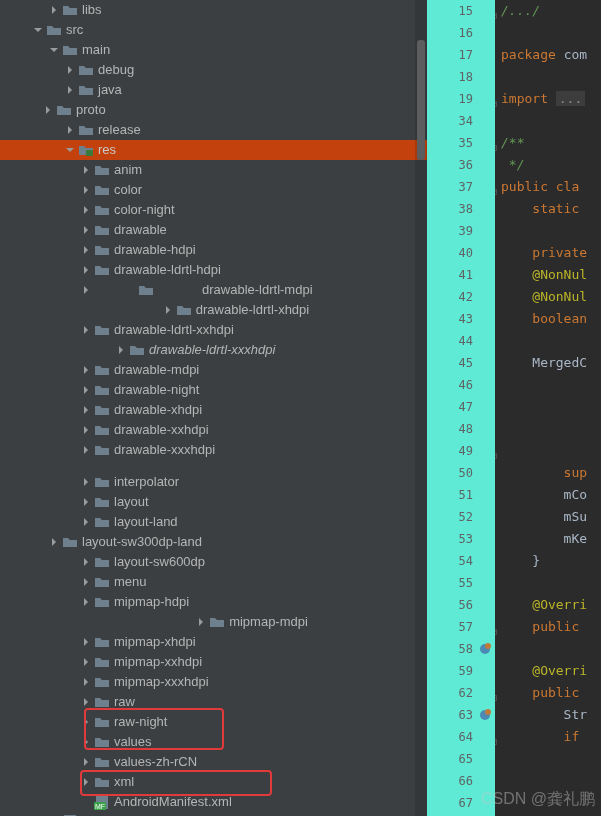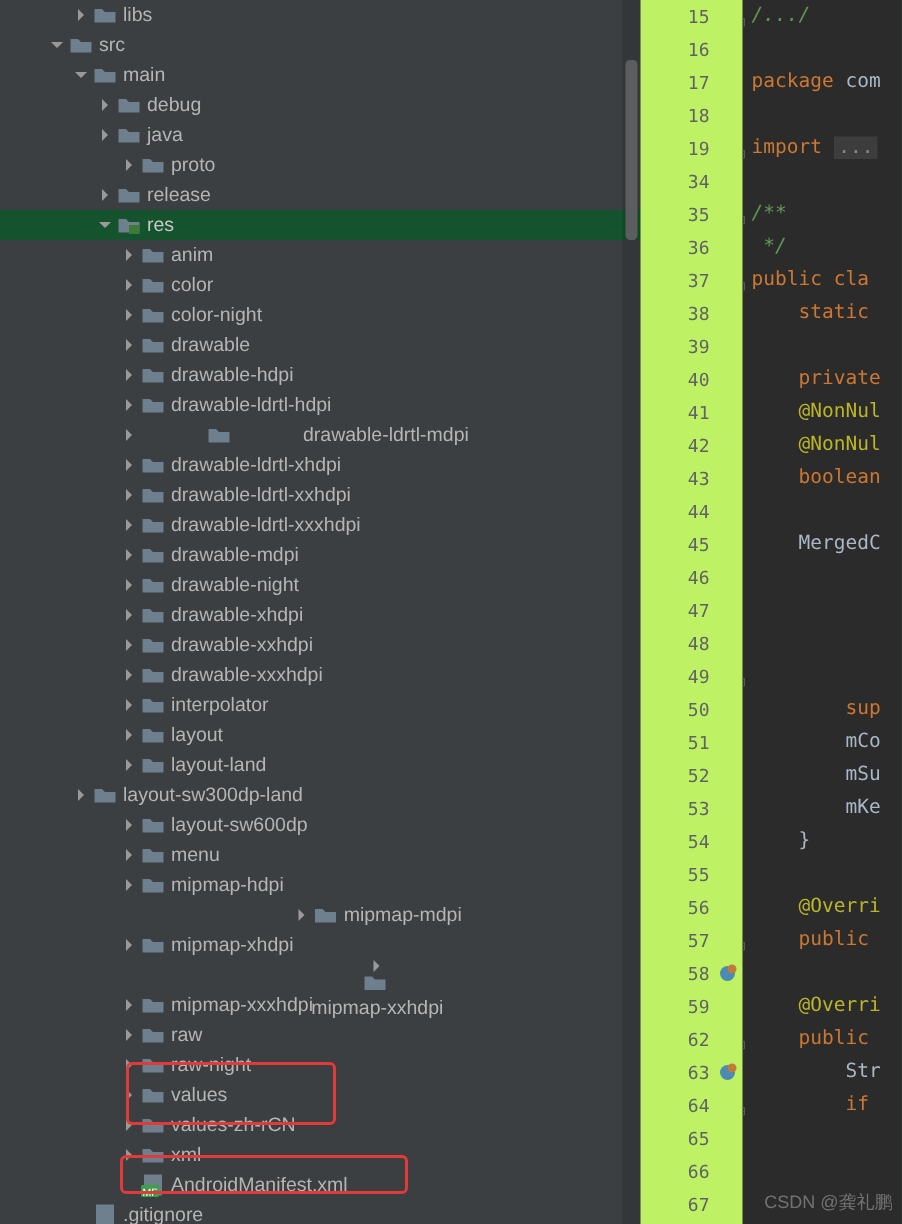--- a/index.html
+++ b/index.html
@@ -22,21 +22,21 @@
 .tree-item {
   display: flex;
   align-items: center;
   height: 20px;
   padding: 0 4px;
   white-space: nowrap;
   color: #b5b5b5;
   cursor: pointer;
 }
 .tree-item.selected {
-  background: #14532d;
+  background: #c2410c;
   color: #c9c9c9;
 }
 .chev {
   width: 12px;
   height: 12px;
   margin-right: 2px;
   display: inline-flex;
   align-items: center;
   justify-content: center;
   color: #9a9a9a;
@@ -55,21 +55,21 @@
   width: 16px;
   height: 16px;
   margin-right: 4px;
   display: inline-flex;
   align-items: center;
   position: relative;
 }
 .tree-item .label { line-height: 20px; }
 .gutter {
   width: 68px;
-  background: #bef264;
+  background: #5eead4;
   color: #606366;
   font-family: Consolas, monospace;
   font-size: 12px;
   text-align: right;
   padding-top: 0;
   position: relative;
 }
 .gutter .ln {
   height: 22px;
   line-height: 22px;
@@ -146,21 +146,21 @@
   top: 40px;
   height: 120px;
   background: #5b5d5f;
   border-radius: 3px;
 }
 .watermark {
   position: absolute;
   right: 6px;
   bottom: 6px;
   color: rgba(200,200,200,0.45);
-  font-size: 12px;
+  font-size: 16px;
   z-index: 10;
 }
 </style>
 </head>
 <body>
 
 <div class="tree-panel">
   <div id="tree-root">
       <div class="tree-item" style="padding-left: 48px; align-items: center;">
         <span class="chev">
@@ -220,21 +220,21 @@
             <path d="M2 0 L6 4 L2 8 Z" fill="currentColor"></path>
           </svg>
         </span>
         <span class="folder-ic">
           <svg viewBox="0 0 16 14">
             <path d="M1 3 L6 3 L8 5 L15 5 L15 12 L1 12 Z" fill="#6e7f8d"></path>
           </svg>
         </span>
         <span class="label">java</span>
       </div>
-      <div class="tree-item" style="padding-left: 80px;">
+      <div class="tree-item" style="padding-left: 42px;">
         <span class="chev">
           <svg viewBox="0 0 8 8">
             <path d="M2 0 L6 4 L2 8 Z" fill="currentColor"></path>
           </svg>
         </span>
         <span class="folder-ic">
           <svg viewBox="0 0 16 14">
             <path d="M1 3 L6 3 L8 5 L15 5 L15 12 L1 12 Z" fill="#6e7f8d"></path>
           </svg>
         </span>
@@ -351,21 +351,21 @@
             <path d="M2 0 L6 4 L2 8 Z" fill="currentColor"></path>
           </svg>
         </span>
         <span class="folder-ic">
           <svg viewBox="0 0 16 14">
             <path d="M1 3 L6 3 L8 5 L15 5 L15 12 L1 12 Z" fill="#6e7f8d"></path>
           </svg>
         </span>
         <span class="label">drawable-ldrtl-mdpi</span>
       </div>
-      <div class="tree-item" style="padding-left: 80px;">
+      <div class="tree-item" style="padding-left: 48px; justify-content: center;">
         <span class="chev">
           <svg viewBox="0 0 8 8">
             <path d="M2 0 L6 4 L2 8 Z" fill="currentColor"></path>
           </svg>
         </span>
         <span class="folder-ic">
           <svg viewBox="0 0 16 14">
             <path d="M1 3 L6 3 L8 5 L15 5 L15 12 L1 12 Z" fill="#6e7f8d"></path>
           </svg>
         </span>
@@ -377,21 +377,21 @@
             <path d="M2 0 L6 4 L2 8 Z" fill="currentColor"></path>
           </svg>
         </span>
         <span class="folder-ic">
           <svg viewBox="0 0 16 14">
             <path d="M1 3 L6 3 L8 5 L15 5 L15 12 L1 12 Z" fill="#6e7f8d"></path>
           </svg>
         </span>
         <span class="label">drawable-ldrtl-xxhdpi</span>
       </div>
-      <div class="tree-item" style="padding-left: 80px;">
+      <div class="tree-item" style="padding-left: 115px; font-style: italic;">
         <span class="chev">
           <svg viewBox="0 0 8 8">
             <path d="M2 0 L6 4 L2 8 Z" fill="currentColor"></path>
           </svg>
         </span>
         <span class="folder-ic">
           <svg viewBox="0 0 16 14">
             <path d="M1 3 L6 3 L8 5 L15 5 L15 12 L1 12 Z" fill="#6e7f8d"></path>
           </svg>
         </span>
@@ -455,21 +455,21 @@
             <path d="M2 0 L6 4 L2 8 Z" fill="currentColor"></path>
           </svg>
         </span>
         <span class="folder-ic">
           <svg viewBox="0 0 16 14">
             <path d="M1 3 L6 3 L8 5 L15 5 L15 12 L1 12 Z" fill="#6e7f8d"></path>
           </svg>
         </span>
         <span class="label">drawable-xxxhdpi</span>
       </div>
-      <div class="tree-item" style="padding-left: 80px;">
+      <div class="tree-item" style="padding-left: 80px; margin-top: 12px;">
         <span class="chev">
           <svg viewBox="0 0 8 8">
             <path d="M2 0 L6 4 L2 8 Z" fill="currentColor"></path>
           </svg>
         </span>
         <span class="folder-ic">
           <svg viewBox="0 0 16 14">
             <path d="M1 3 L6 3 L8 5 L15 5 L15 12 L1 12 Z" fill="#6e7f8d"></path>
           </svg>
         </span>
@@ -572,21 +572,21 @@
             <path d="M2 0 L6 4 L2 8 Z" fill="currentColor"></path>
           </svg>
         </span>
         <span class="folder-ic">
           <svg viewBox="0 0 16 14">
             <path d="M1 3 L6 3 L8 5 L15 5 L15 12 L1 12 Z" fill="#6e7f8d"></path>
           </svg>
         </span>
         <span class="label">mipmap-xhdpi</span>
       </div>
-      <div class="tree-item" style="padding-left: 80px; flex-direction: column;">
+      <div class="tree-item" style="padding-left: 80px;">
         <span class="chev">
           <svg viewBox="0 0 8 8">
             <path d="M2 0 L6 4 L2 8 Z" fill="currentColor"></path>
           </svg>
         </span>
         <span class="folder-ic">
           <svg viewBox="0 0 16 14">
             <path d="M1 3 L6 3 L8 5 L15 5 L15 12 L1 12 Z" fill="#6e7f8d"></path>
           </svg>
         </span>

